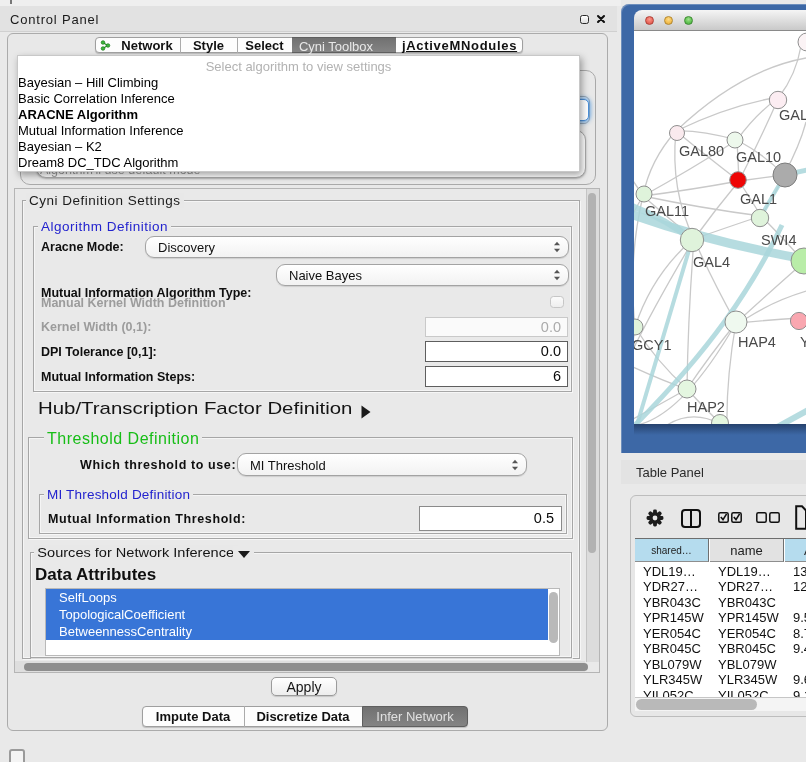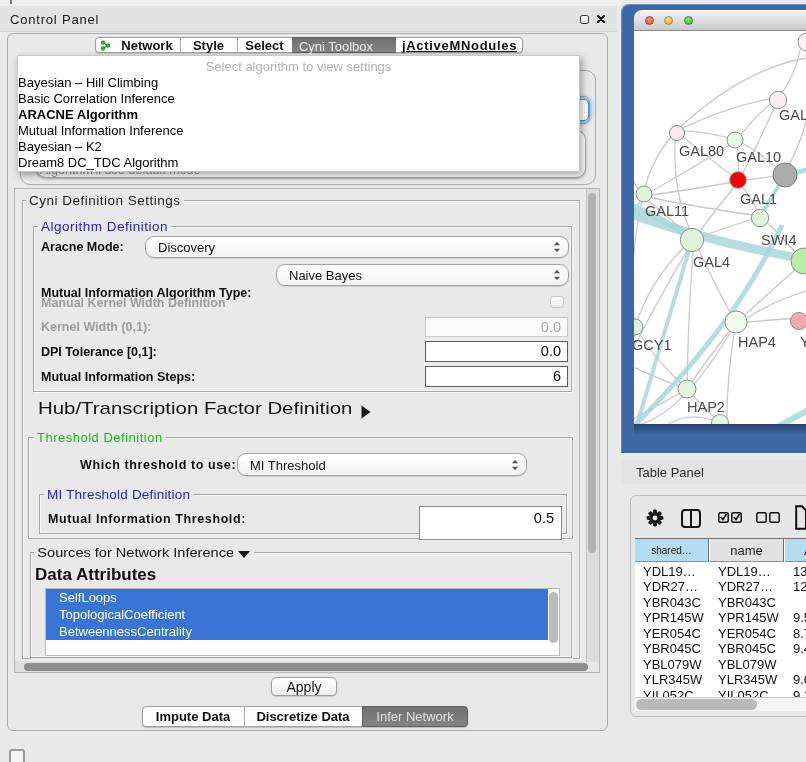--- a/index.html
+++ b/index.html
@@ -75,36 +75,36 @@
 
   <div class="lbl abs" style="left:41px;top:370px;">Mutual Information Steps:</div>
   <div class="tfield" style="left:425px;top:366px;width:143px;height:21px;border:1.5px solid #5e5e5e;line-height:19px;padding-right:6px;">6</div>
 
   <div class="abs" style="left:38px;top:399px;font-size:17px;color:#141414;transform:scaleX(1.2);transform-origin:0 0;">Hub/Transcription Factor Definition</div>
   <svg class="abs" style="left:360px;top:404px;" width="12" height="16" viewBox="0 0 12 16">
       <path d="M1.5 1.5 L10.5 8 L1.5 14.5 Z" fill="#1a1a1a"></path>
     </svg>
 
   <div class="group" style="left:28px;top:437px;width:545px;height:102px;"></div>
-  <div class="gtitle" style="left:34px;top:430px;color:#17bd17;background:#e9e9e9;font-size:13px;letter-spacing:0.5px;">Threshold Definition</div>
+  <div class="gtitle" style="left:44px;top:430px;color:#17bd17;background:#e9e9e9;font-size:16px;letter-spacing:0.5px;">Threshold Definition</div>
 
   <div class="lbl abs" style="left:80px;top:458px;letter-spacing:0.6px;">Which threshold to use:</div>
   <div class="combo" style="left:237px;top:453px;width:290px;height:23px;">
       <span class="ct">MI Threshold</span>
       <svg class="arr" viewBox="0 0 9 14">
         <path d="M4.5 1 L8 5 L1 5 Z" fill="#555"></path>
         <path d="M4.5 13 L8 9 L1 9 Z" fill="#555"></path>
       </svg>
     </div>
 
   <div class="group" style="left:39px;top:494px;width:528px;height:40px;"></div>
   <div class="gtitle" style="left:44px;top:487px;color:#2323ce;background:#e9e9e9;font-size:13.5px;letter-spacing:0.2px;">MI Threshold Definition</div>
 
   <div class="lbl abs" style="left:48px;top:512px;letter-spacing:0.6px;">Mutual Information Threshold:</div>
-  <div class="tfield" style="left:419px;top:506px;width:143px;height:34px;border:1px solid #8a8a8a;line-height:22px;padding-right:7px;">0.5</div>
+  <div class="tfield" style="left:419px;top:506px;width:143px;height:25px;border:1px solid #8a8a8a;line-height:22px;padding-right:7px;">0.5</div>
 
   <div class="group" style="left:30px;top:552px;width:542px;height:106px;"></div>
   <div class="gtitle" style="left:34px;top:545px;color:#141414;font-size:13px;transform:scaleX(1.12);transform-origin:0 0;">Sources for Network Inference</div>
   <div class="abs" style="left:233px;top:546px;width:21px;height:13px;background:#e9e9e9;"></div>
   <svg class="abs" style="left:237px;top:550px;" width="14" height="9" viewBox="0 0 14 9">
       <path d="M1 1 L13 1 L7 8 Z" fill="#1a1a1a"></path>
     </svg>
 
   <div class="lbl abs" style="left:35px;top:565px;font-size:17px;">Data Attributes</div>
   <div class="abs" style="left:45px;top:588px;width:515px;height:68px;background:#fff;border:1px solid #b9b9b9;overflow:hidden;">

